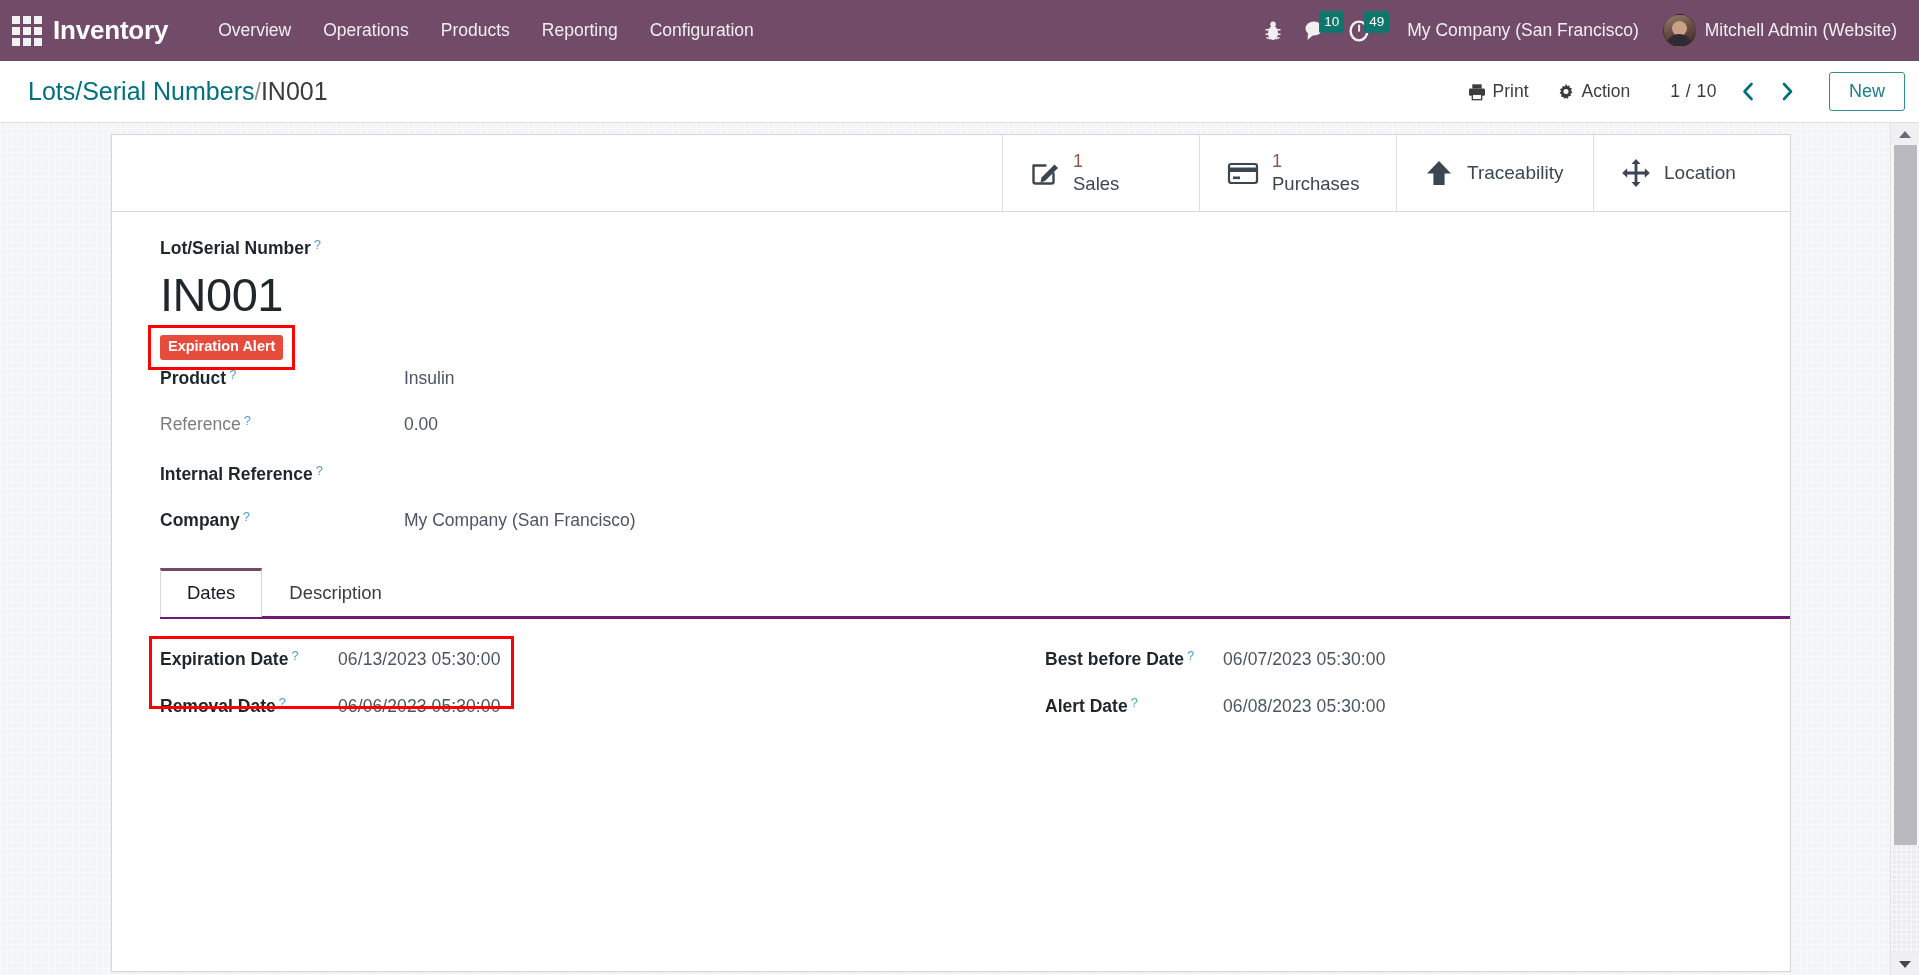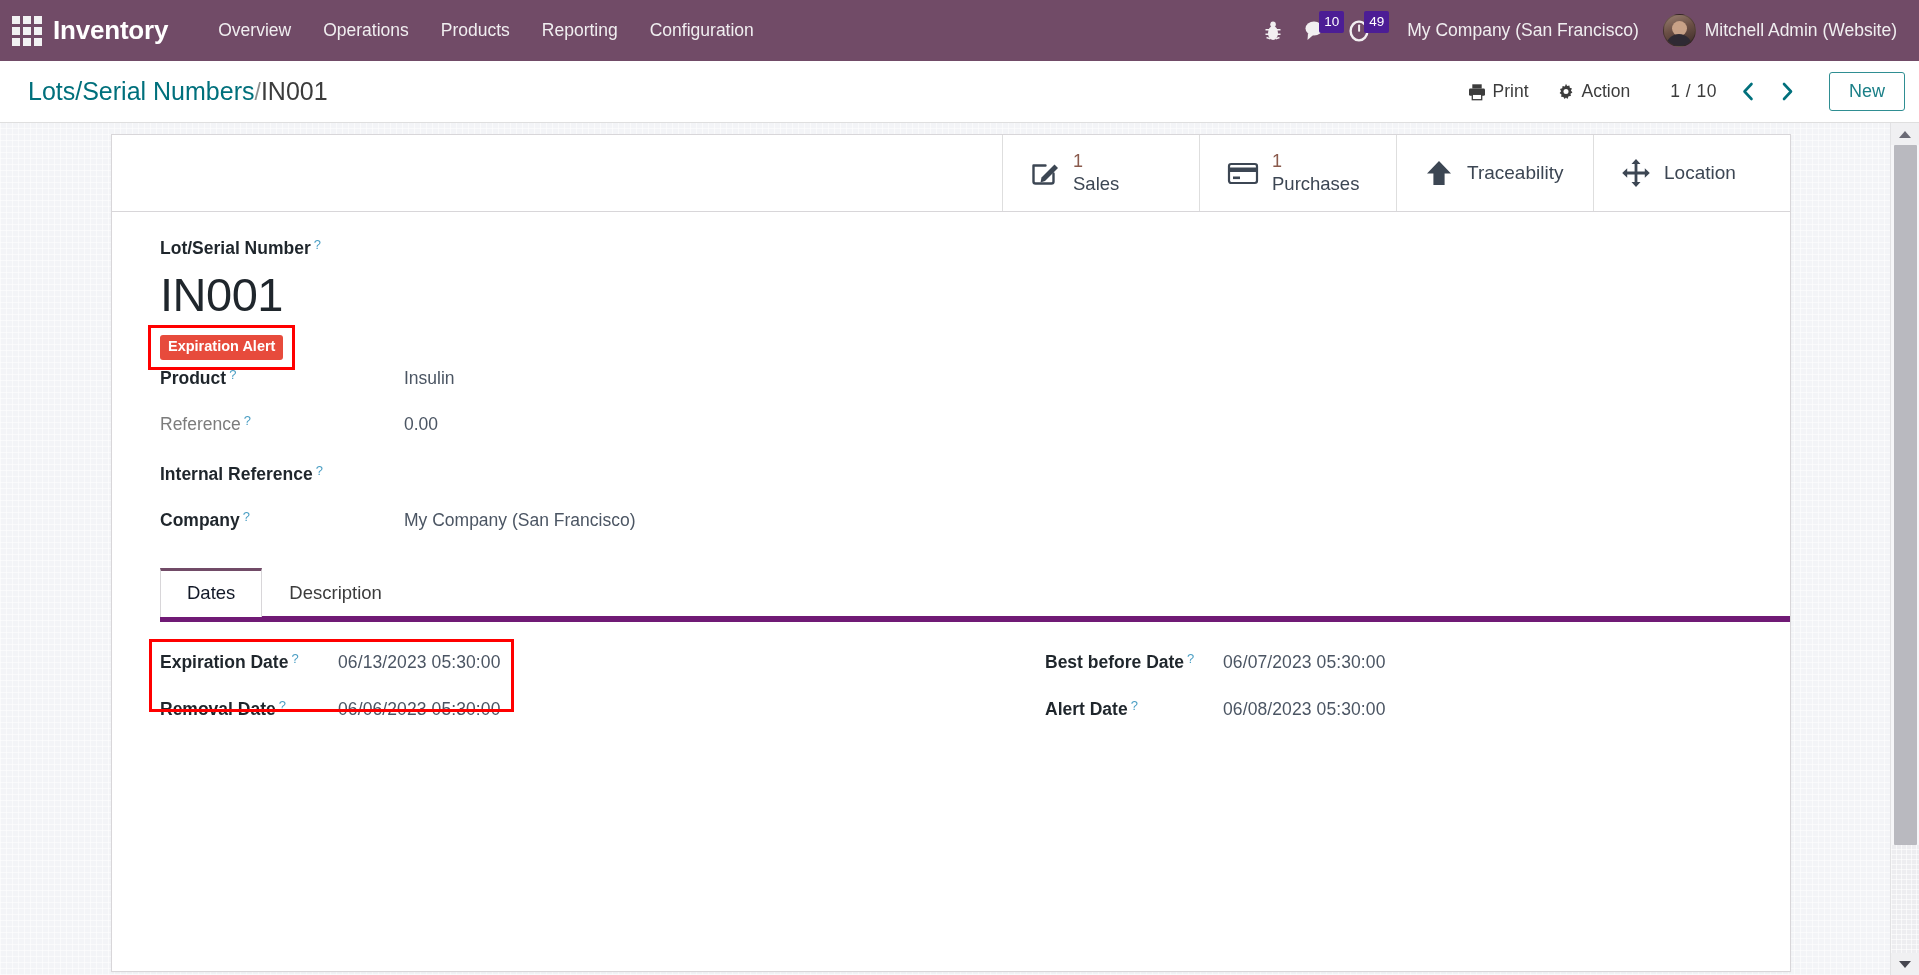--- a/index.html
+++ b/index.html
@@ -62,21 +62,21 @@
   .sys-icon-wrap {
     position: relative;
     padding: 6px 10px;
     cursor: pointer;
     display: flex;
     align-items: center;
   }
   .sys-badge {
     position: absolute;
     top: -2px; left: 26px;
-    background: #4c1d95;
+    background: #0f766e;
     color: #FFFFFF;
     font-size: 13.5px;
     line-height: 1;
     padding: 4px 5px 5px 5px;
     border-radius: 2px;
     font-weight: 500;
     min-width: 22px;
     text-align: center;
   }
   #company-name {
@@ -296,21 +296,21 @@
     color: #4B5563;
     cursor: text;
     min-height: 20px;
   }
   #field-product .field-value { color: #4B5563; }
 
   
   #notebook { margin-top: 37px; }
   #tab-list {
     display: flex;
-    border-bottom: 6px solid #701a75;
+    border-bottom: 3px solid #701a75;
     padding-left: 0;
     margin-left: 0;
   }
   .tab-item {
     font-size: 18.5px;
     color: #3C3C3C;
     padding: 13px 26px;
     cursor: pointer;
     border: 1px solid transparent;
     border-bottom: none;

